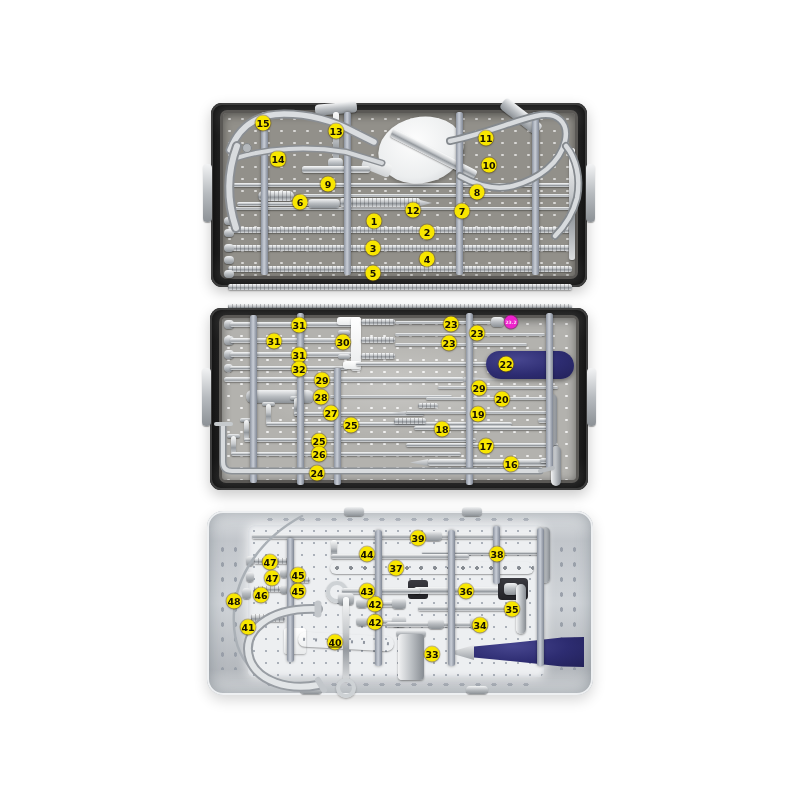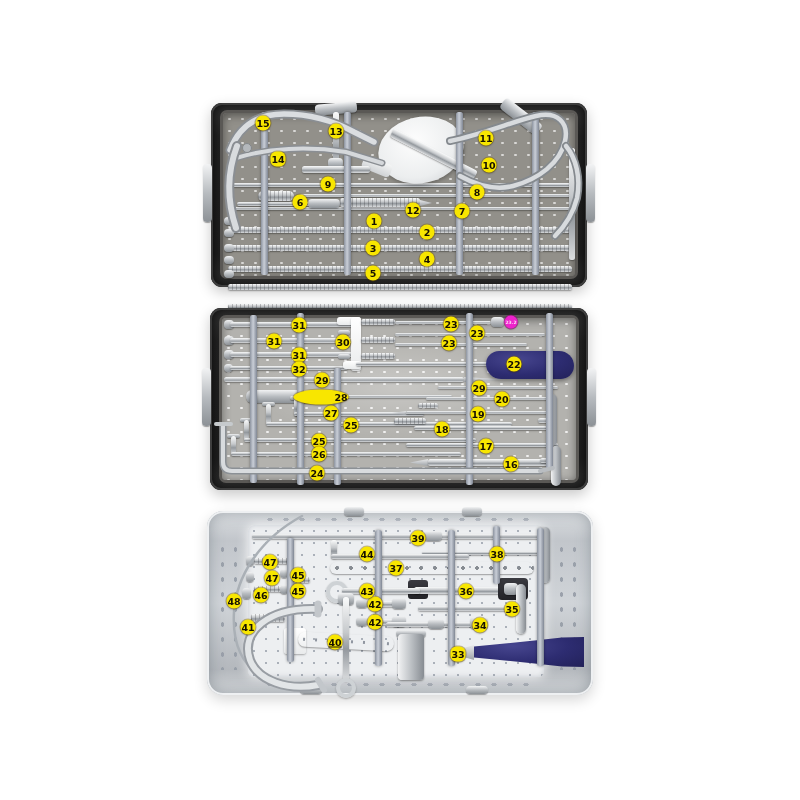--- a/index.html
+++ b/index.html
@@ -324,38 +324,38 @@
       <span class="badge" style="left: 413px; top: 163px; margin-top: 47px;">12</span>
       <span class="badge" style="left: 336px; top: 131px;">13</span>
       <span class="badge" style="left: 278px; top: 159px; border-radius: 6px;">14</span>
       <span class="badge" style="left: 263px; top: 123px;">15</span>
       <span class="badge" style="left: 485px; top: 464px; margin-left: 26px;">16</span>
       <span class="badge" style="left: 486px; top: 446px;">17</span>
       <span class="badge" style="left: 442px; top: 429px;">18</span>
       <span class="badge" style="left: 478px; top: 414px;">19</span>
       <span class="badge" style="left: 502px; top: 399px;">20</span>
       <span class="badge" style="left: 479px; top: 388px;">29</span>
-      <span class="badge" style="left: 506px; top: 364px; margin-left: 8px;">22</span>
+      <span class="badge" style="left: 506px; top: 364px;">22</span>
       <span class="badge" style="left: 451px; top: 324px;">23</span>
       <span class="badge" style="left: 477px; top: 333px;">23</span>
       <span class="badge" style="left: 449px; top: 343px;">23</span>
       <span class="badge pink" style="left: 511px; top: 322px;">23.2</span>
       <span class="badge" style="left: 317px; top: 473px;">24</span>
       <span class="badge" style="left: 351px; top: 425px;">25</span>
       <span class="badge" style="left: 319px; top: 441px;">25</span>
       <span class="badge" style="left: 319px; top: 454px;">26</span>
       <span class="badge" style="left: 331px; top: 413px;">27</span>
-      <span class="badge" style="left: 321px; top: 397px; padding-left: 40px;">28</span>
+      <span class="badge" style="left: 321px; top: 397px;">28</span>
       <span class="badge" style="left: 322px; top: 380px;">29</span>
       <span class="badge" style="left: 343px; top: 342px;">30</span>
       <span class="badge" style="left: 299px; top: 325px;">31</span>
       <span class="badge" style="left: 274px; top: 341px;">31</span>
       <span class="badge" style="left: 299px; top: 355px;">31</span>
       <span class="badge" style="left: 299px; top: 369px;">32</span>
-      <span class="badge" style="left: 458px; top: 654px; border-radius: 6px;">33</span>
+      <span class="badge" style="left: 432px; top: 654px;">33</span>
       <span class="badge" style="left: 480px; top: 625px;">34</span>
       <span class="badge" style="left: 512px; top: 609px;">35</span>
       <span class="badge" style="left: 466px; top: 591px; text-align: center;">36</span>
       <span class="badge" style="left: 396px; top: 568px;">37</span>
       <span class="badge" style="left: 497px; top: 554px;">38</span>
       <span class="badge" style="left: 418px; top: 538px;">39</span>
       <span class="badge" style="left: 335px; top: 642px; text-decoration: underline;">40</span>
       <span class="badge" style="left: 248px; top: 627px;">41</span>
       <span class="badge" style="left: 375px; top: 604px;">42</span>
       <span class="badge" style="left: 375px; top: 622px;">42</span>

